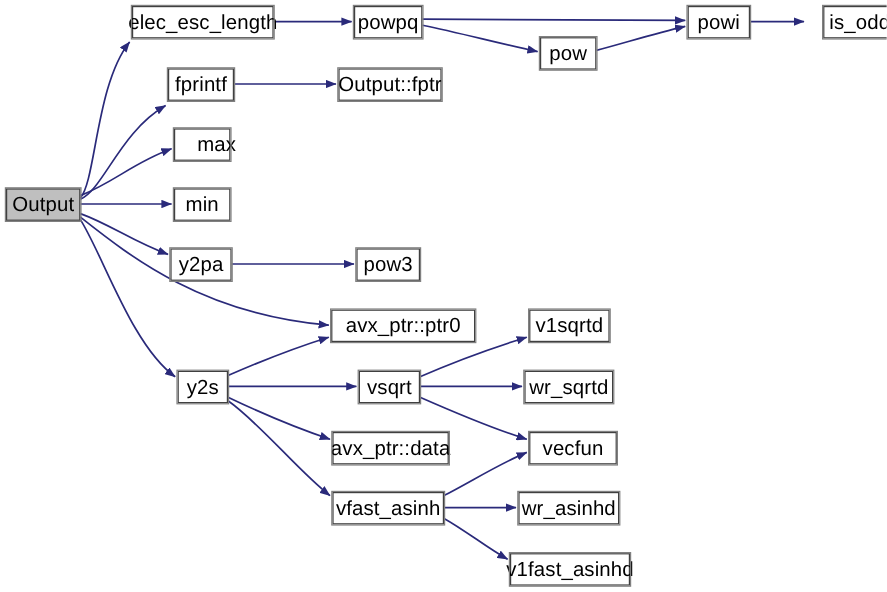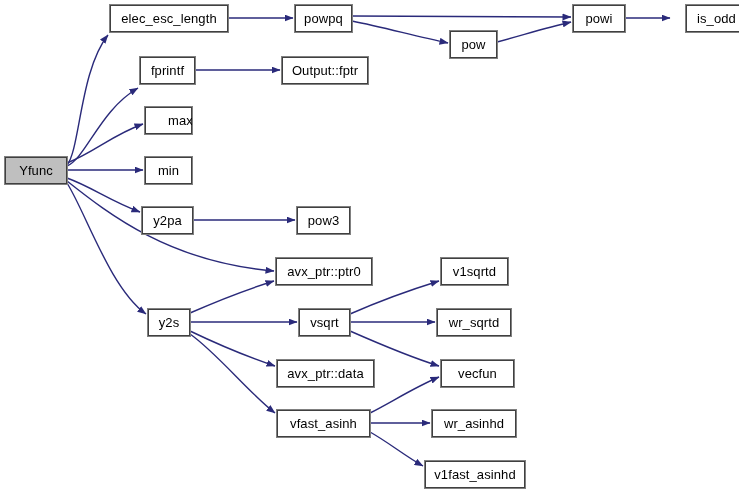--- a/index.html
+++ b/index.html
@@ -27,21 +27,21 @@
   .node {
     position: absolute;
     box-sizing: border-box;
     display: flex;
     align-items: center;
     justify-content: center;
     background: #ffffff;
     border: 1px solid #404040;
     outline: 1px solid #808080;
     color: #000000;
-    font-size: 13px;
+    font-size: 17px;
     line-height: 1;
     white-space: nowrap;
     letter-spacing: 0.1px;
     z-index: 5;
   }
   .node.root {
     background: #bfbfbf;
     border: 1px solid #404040;
     outline: 1px solid #808080;
   }
@@ -83,21 +83,21 @@
         <path d="M350,322 L435,322" fill="none" stroke="#2a2a7a" stroke-width="1.4" marker-end="url(#arrowhead)"></path>
         <path d="M350,331 C375,342 410,357 439,366" fill="none" stroke="#2a2a7a" stroke-width="1.4" marker-end="url(#arrowhead)"></path>
         <path d="M370,413 C390,403 415,387 439,377" fill="none" stroke="#2a2a7a" stroke-width="1.4" marker-end="url(#arrowhead)"></path>
         <path d="M370,423 L430,423" fill="none" stroke="#2a2a7a" stroke-width="1.4" marker-end="url(#arrowhead)"></path>
         <path d="M370,432 C388,442 405,456 423,466" fill="none" stroke="#2a2a7a" stroke-width="1.4" marker-end="url(#arrowhead)"></path>
       </g>
   </svg>
 
   <div id="nodes-group">
       <div class="node root" style="left: 5px; top: 157px; width: 62px; height: 27px;">
-        <span class="node-label">Yfunc</span>
+        <span class="node-label">Output</span>
       </div>
       <div class="node" style="left: 110px; top: 5px; width: 118px; height: 27px;">
         <span class="node-label">elec_esc_length</span>
       </div>
       <div class="node" style="left: 295px; top: 5px; width: 57px; height: 27px;">
         <span class="node-label">powpq</span>
       </div>
       <div class="node" style="left: 450px; top: 31px; width: 47px; height: 27px; text-align: right;">
         <span class="node-label">pow</span>
       </div>
@@ -118,21 +118,21 @@
       </div>
       <div class="node" style="left: 145px; top: 157px; width: 47px; height: 27px;">
         <span class="node-label">min</span>
       </div>
       <div class="node" style="left: 142px; top: 207px; width: 51px; height: 27px;">
         <span class="node-label">y2pa</span>
       </div>
       <div class="node" style="left: 297px; top: 207px; width: 53px; height: 27px;">
         <span class="node-label">pow3</span>
       </div>
-      <div class="node" style="left: 276px; top: 258px; width: 96px; height: 27px;">
+      <div class="node" style="left: 276px; top: 258px; width: 120px; height: 27px;">
         <span class="node-label">avx_ptr::ptr0</span>
       </div>
       <div class="node" style="left: 441px; top: 258px; width: 67px; height: 27px;">
         <span class="node-label">v1sqrtd</span>
       </div>
       <div class="node" style="left: 148px; top: 309px; width: 42px; height: 27px;">
         <span class="node-label">y2s</span>
       </div>
       <div class="node" style="left: 299px; top: 309px; width: 51px; height: 27px;">
         <span class="node-label">vsqrt</span>

